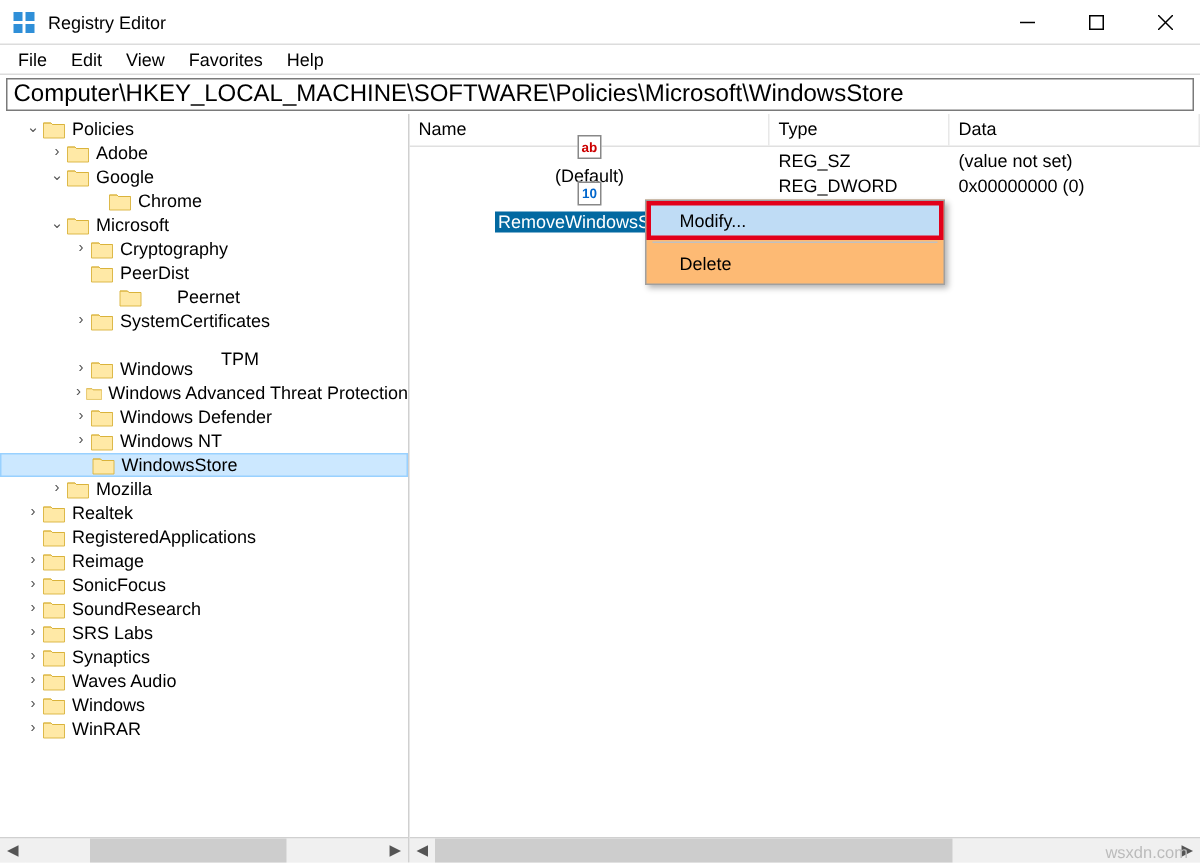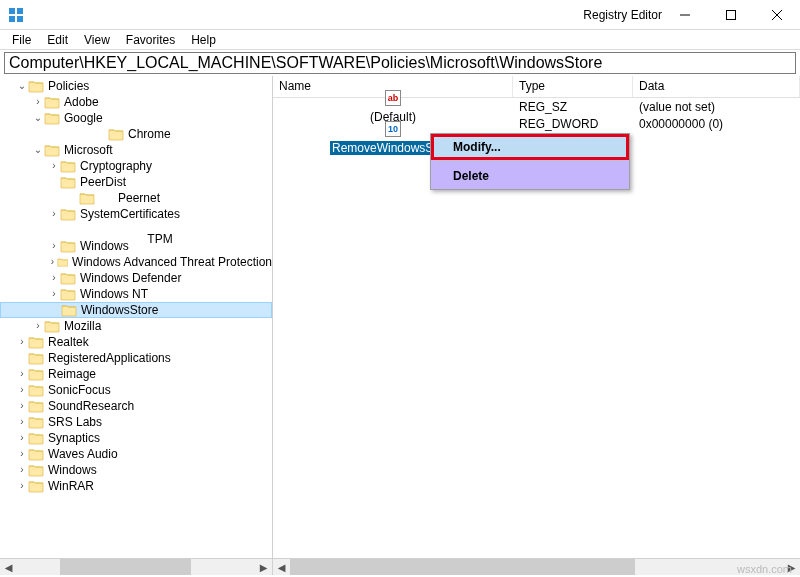--- a/index.html
+++ b/index.html
@@ -1,20 +1,20 @@
 <!DOCTYPE html>
 <html><head>
 <meta charset="utf-8">
 <style>
 * { box-sizing: border-box; margin: 0; padding: 0; font-family: "Segoe UI", Tahoma, sans-serif; }
 body { width: 800px; height: 577px; background: #fff; overflow: hidden; position: relative; font-size: 12px; }
 
 .titlebar { height: 30px; display: flex; align-items: center; border-bottom: 1px solid #dcdcdc; }
 .titlebar .app-icon { width: 16px; height: 16px; margin: 0 8px; }
-.titlebar .title { flex: 1; font-size: 12px; text-align: right; }
+.titlebar .title { flex: 1; font-size: 12px; }
 .tbtn { width: 46px; height: 30px; display: flex; align-items: center; justify-content: center; }
 
 .menubar { height: 20px; display: flex; align-items: center; padding: 0 4px; border-bottom: 1px solid #dcdcdc; }
 .menubar span { padding: 2px 8px; font-size: 12px; }
 
 .addressbar { height: 22px; border: 1px solid #7a7a7a; margin: 2px 4px 2px 4px; font-size: 16px; padding: 2px 4px; white-space: nowrap; overflow: hidden; width: calc(100% - 8px); background: #fff; }
 
 .main { display: flex; height: calc(100% - 30px - 20px - 28px); }
 .tree-pane { width: 273px; border-right: 1px solid #d0d0d0; overflow: hidden; position: relative; display:flex; flex-direction:column;}
 .tree { flex:1; overflow: hidden; padding-top: 2px; }
@@ -36,21 +36,21 @@
 .list-row .cell { padding: 0 6px; white-space: nowrap; flex-direction: column; }
 .list-row .cell-name { width: 240px; display: flex; align-items: center; gap: 4px; }
 .list-row .cell-type { width: 120px; }
 .list-row .cell-data { flex: 1; }
 .list-row.sel .cell-name .valtext { background: #0369a1; color: #fff; padding: 0 2px; }
 
 .val-icon { width: 16px; height: 16px; display:inline-flex; align-items:center; justify-content:center; font-size:9px; font-weight:bold; border:1px solid #888; }
 .val-icon.sz { background:#fff; color:#c00; }
 .val-icon.dw { background:#fff; color:#06c;margin-top:29px; }
 
-.ctx-menu { position: absolute; left: 430px; top: 133px; width: 200px; background: #c4b5fd; border: 1px solid #a0a0a0; box-shadow: 2px 2px 4px rgba(0,0,0,.3); font-size: 12px; padding: 2px; font-weight: bold; }
+.ctx-menu { position: absolute; left: 430px; top: 133px; width: 200px; background: #fdba74; border: 1px solid #a0a0a0; box-shadow: 2px 2px 4px rgba(0,0,0,.3); font-size: 12px; padding: 2px; }
 .ctx-item { padding: 4px 20px; }
 .ctx-sep { height: 1px; background: #c0c0c0; margin: 3px 2px; }
 .ctx-item.hl { background: #bfdcf5; outline: 3px solid #e2001a; outline-offset: -1px; }
 
 .hscroll { height: 17px; background: #f0f0f0; border-top: 1px solid #d0d0d0; display: flex; align-items: center; }
 .hscroll .arrow { width: 17px; height: 17px; display: flex; align-items: center; justify-content: center; background: #f0f0f0; font-size:10px; color:#555;}
 .hscroll .track { flex: 1; height: 17px; background: #f0f0f0; position: relative; }
 .hscroll .thumb { position: absolute; height: 17px; background: #cdcdcd; }
 
 .watermark { position: absolute; right: 8px; bottom: 2px; font-size: 11px; color: #bbb; }
@@ -121,21 +121,21 @@
           <span>Adobe</span>
         </div>
         <div class="tree-row" style="padding-left: 32px;">
           <span class="twisty">⌄</span>
           <svg class="folder-icon" viewBox="0 0 16 14">
             <path d="M1 3 h5 l1 1 h8 v9 h-14 z" fill="#ffe9a6" stroke="#d9b23a" stroke-width="0.6"></path>
             <path d="M1 3 h5 l1 1 h8" fill="none" stroke="#d9b23a" stroke-width="0.6"></path>
           </svg>
           <span>Google</span>
         </div>
-        <div class="tree-row" style="padding-left: 60px; margin-left: 36px;">
+        <div class="tree-row" style="padding-left: 60px;">
           <span class="twisty empty">·</span>
           <svg class="folder-icon" viewBox="0 0 16 14">
             <path d="M1 3 h5 l1 1 h8 v9 h-14 z" fill="#ffe9a6" stroke="#d9b23a" stroke-width="0.6"></path>
             <path d="M1 3 h5 l1 1 h8" fill="none" stroke="#d9b23a" stroke-width="0.6"></path>
           </svg>
           <span>Chrome</span>
         </div>
         <div class="tree-row" style="padding-left: 32px;">
           <span class="twisty">⌄</span>
           <svg class="folder-icon" viewBox="0 0 16 14">

